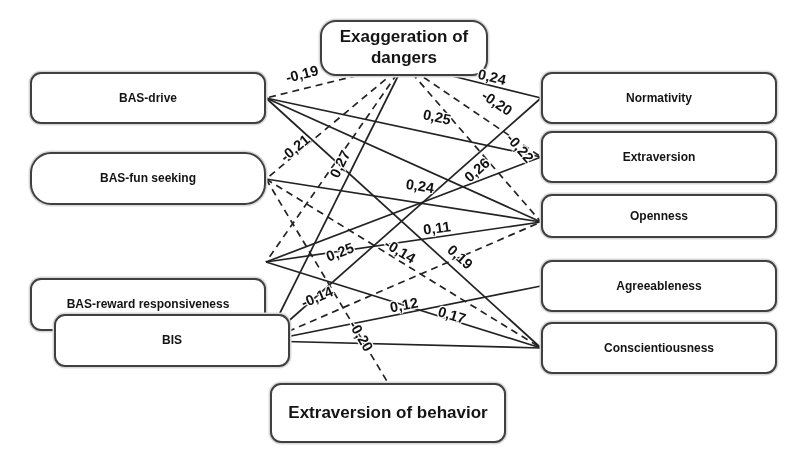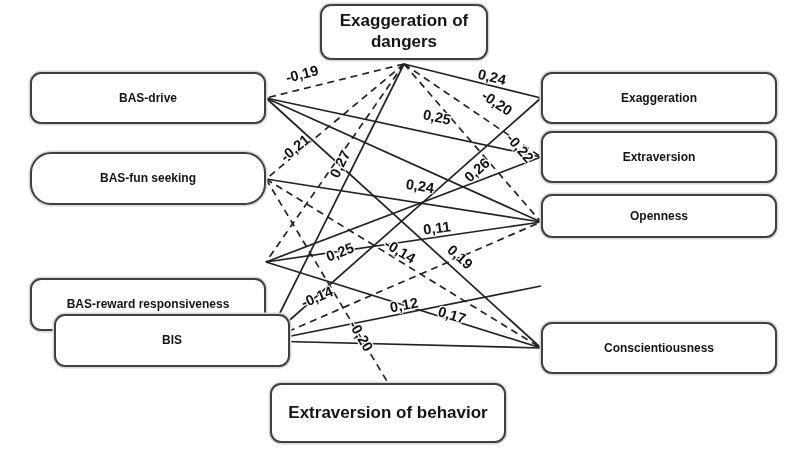--- a/index.html
+++ b/index.html
@@ -65,34 +65,37 @@
     </div>
     <div class="node " style="left: 30px; top: 152px; width: 236px; height: 53px; border-radius: 21px;">
       <span>BAS-fun seeking</span>
     </div>
     <div class="node " style="left: 30px; top: 246px; width: 236px; height: 53px; margin-top: 32px;">
       <span>BAS-reward responsiveness</span>
     </div>
     <div class="node " style="left: 30px; top: 314px; width: 236px; height: 53px; margin-left: 24px;">
       <span>BIS</span>
     </div>
-    <div class="node mid" style="left: 320px; top: 4px; width: 168px; height: 56px;">
+    <div class="node mid" style="left: 320px; top: 20px; width: 168px; height: 56px; border-radius: 16px;">
       <span>Exaggeration of dangers</span>
     </div>
     <div class="node mid" style="left: 270px; top: 383px; width: 236px; height: 60px;">
       <span>Extraversion of behavior</span>
     </div>
     <div class="node " style="left: 541px; top: 72px; width: 236px; height: 52px;">
-      <span>Exaggeration</span>
+      <span>Normativity</span>
     </div>
     <div class="node " style="left: 541px; top: 131px; width: 236px; height: 52px; align-items: center;">
       <span>Extraversion</span>
     </div>
     <div class="node " style="left: 541px; top: 194px; width: 236px; height: 44px;">
       <span>Openness</span>
+    </div>
+    <div class="node " style="left: 541px; top: 260px; width: 236px; height: 52px;">
+      <span>Agreeableness</span>
     </div>
     <div class="node " style="left: 541px; top: 322px; width: 236px; height: 52px;">
       <span>Conscientiousness</span>
     </div>
     <div class="edge-label" style="left: 302px; top: 74px; transform: translate(-50%, -50%) rotate(-14deg);">-0,19</div>
     <div class="edge-label" style="left: 295px; top: 148px; transform: translate(-50%, -50%) rotate(-40deg);">-0,21</div>
     <div class="edge-label" style="left: 340px; top: 164px; transform: translate(-50%, -50%) rotate(-64deg);">0,27</div>
     <div class="edge-label" style="left: 492px; top: 77px; transform: translate(-50%, -50%) rotate(14deg);">0,24</div>
     <div class="edge-label" style="left: 497px; top: 103px; transform: translate(-50%, -50%) rotate(34deg);">-0,20</div>
     <div class="edge-label" style="left: 520px; top: 148px; transform: translate(-50%, -50%) rotate(49deg);">-0,22</div>

